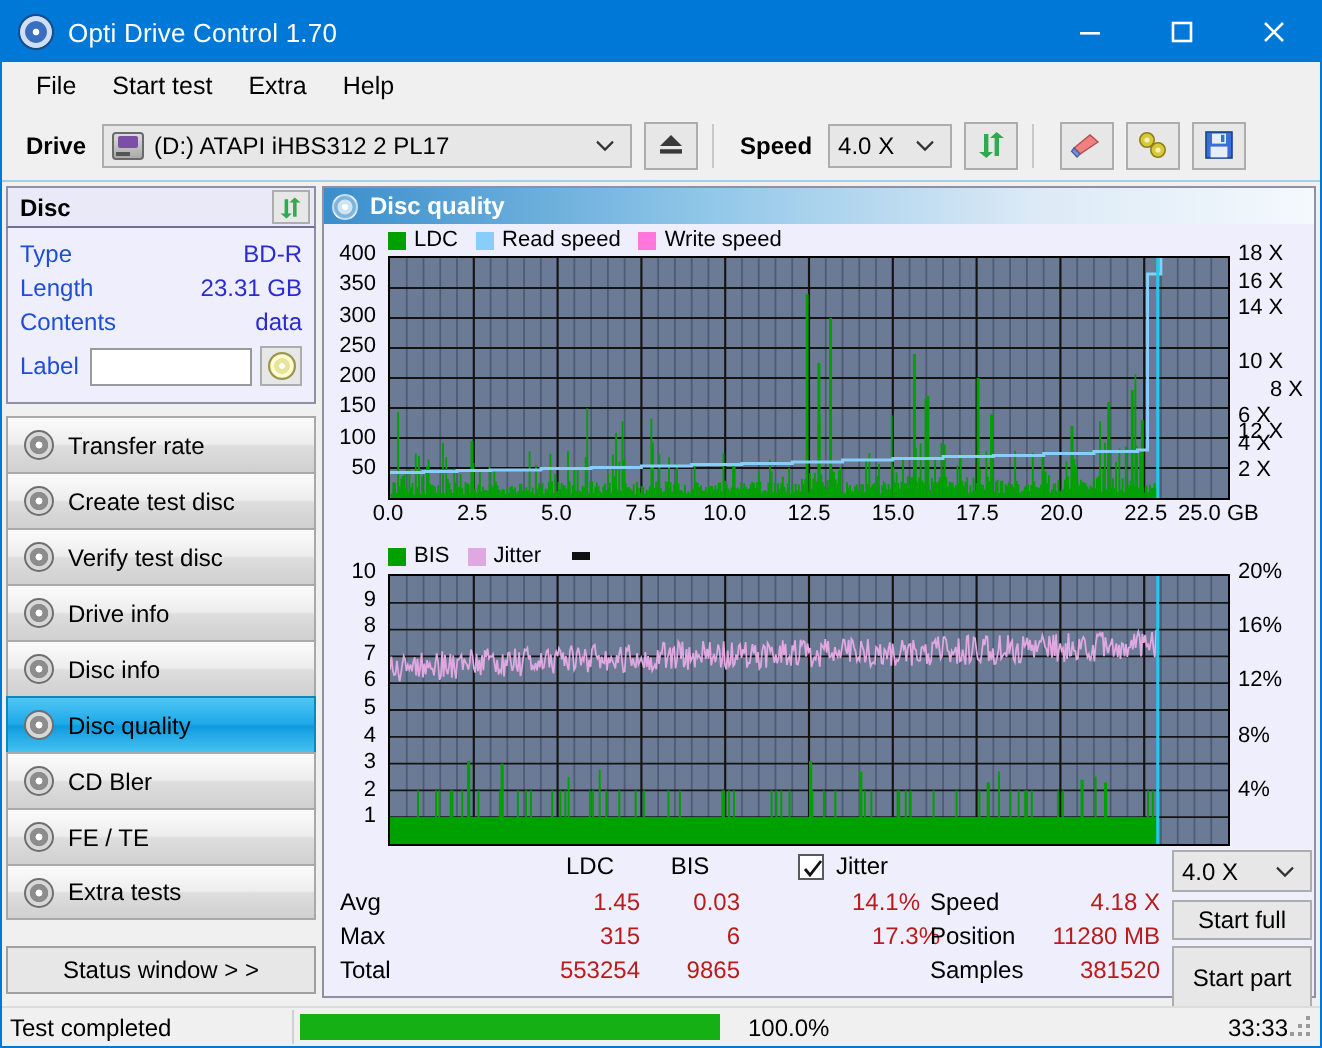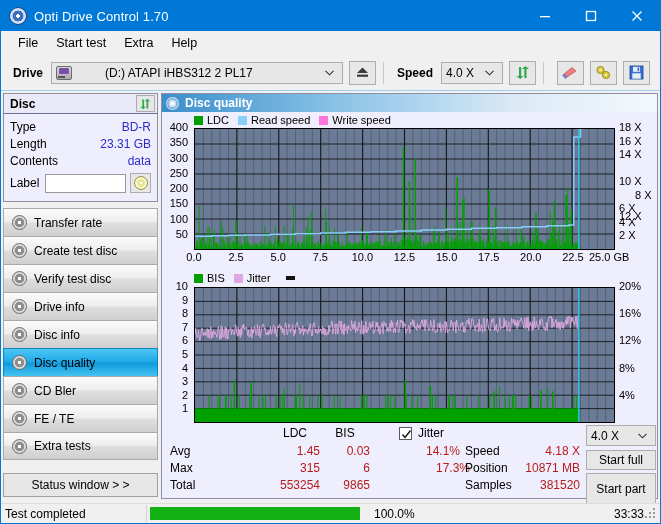--- a/index.html
+++ b/index.html
@@ -69,21 +69,21 @@
   .combo {
     height: 22px;
     background: #e7e7e7;
     border: 1px solid #adadad;
     display: flex; align-items: center;
     font-size: 12px; color: #000;
     padding: 0 2px 0 4px;
     position: relative;
   }
   .combo .chev { margin-left: auto; padding: 0 6px; color: #333; font-size: 9px; }
-  #drive-combo { width: 292px; gap: 28px; }
+  #drive-combo { width: 265px; }
   #speed-combo { width: 62px; }
   .drive-icon {
     width: 16px; height: 14px; margin-right: 5px;
     background: linear-gradient(#dcdcdc,#a9a9a9);
     border: 1px solid #6a6a6a; border-radius: 2px;
     position: relative; flex: none;
   }
   .drive-icon::after {
     content: ""; position: absolute; left: 1px; bottom: 1px;
     width: 7px; height: 2px; background: #555;
@@ -118,21 +118,21 @@
     width: 19px; height: 17px;
     background: #e7e7e7; border: 1px solid #adadad;
     display: flex; align-items: center; justify-content: center;
   }
   #disc-info {
     background: #eeeefc;
     border: 1px solid #8f8fa8; border-top: none;
     padding: 4px 6px 6px 6px;
   }
   .row { display: flex; align-items: center; height: 17px; font-size: 12px; }
-  .row .k { color: #000000; }
+  .row .k { color: #1d4ed8; }
   .row .v { margin-left: auto; color: #2b2bd0; }
   #label-row { height: 24px; margin-top: 2px; }
   #label-input {
     flex: 1; height: 19px; margin-left: 6px;
     background: #fff; border: 1px solid #9a9a9a;
     font-family: "Liberation Sans", sans-serif; font-size: 12px;
     padding: 0 3px; min-width: 0;
   }
   .disc-btn {
     width: 21px; height: 20px; margin-left: 4px;
@@ -1632,21 +1632,21 @@
               <path d="M1.5 5.5 L4 8.5 L9.5 1.5" fill="none" stroke="#111" stroke-width="1.4"></path>
             </svg>
         </div>
         <div class="lbl" style="left:256px; top:3px;">Jitter</div>
         <div class="val" style="left:240px; top:21px; width:58px;">14.1%</div>
         <div class="val" style="left:250px; top:38px; width:58px;">17.3%</div>
 
         <div class="lbl" style="left:303px; top:21px;">Speed</div>
         <div class="val" style="left:352px; top:21px; width:66px;">4.18 X</div>
         <div class="lbl" style="left:303px; top:38px;">Position</div>
-        <div class="val" style="left:344px; top:38px; width:74px;">10871 MB</div>
+        <div class="val" style="left:344px; top:38px; width:74px;">11280 MB</div>
         <div class="lbl" style="left:303px; top:55px;">Samples</div>
         <div class="val" style="left:344px; top:55px; width:74px;">381520</div>
 
         <div class="combo" style="position:absolute; left:424px; top:2px; width:70px; height:21px;">
           <span>4.0 X</span>
           <span class="chev">
             <svg width="9" height="6" viewBox="0 0 9 6">
                 <path d="M0.5 0.8 L4.5 4.8 L8.5 0.8" fill="none" stroke="#333" stroke-width="1.1"></path>
               </svg>
           </span>

